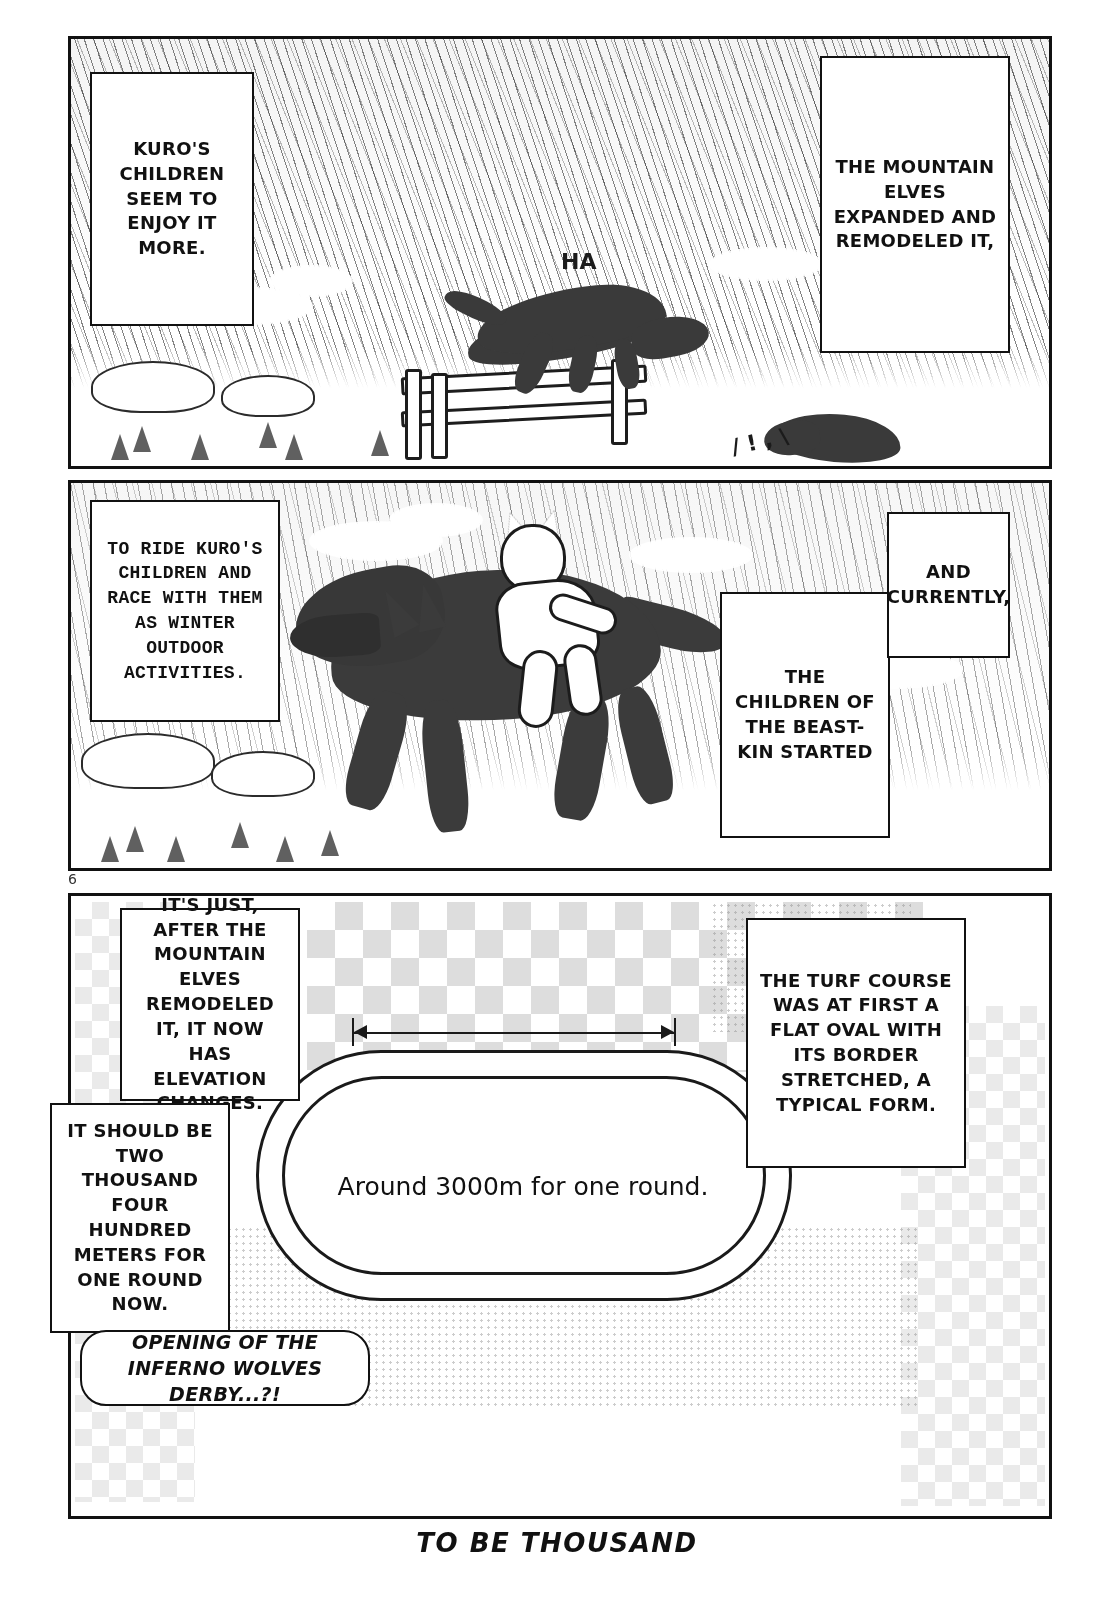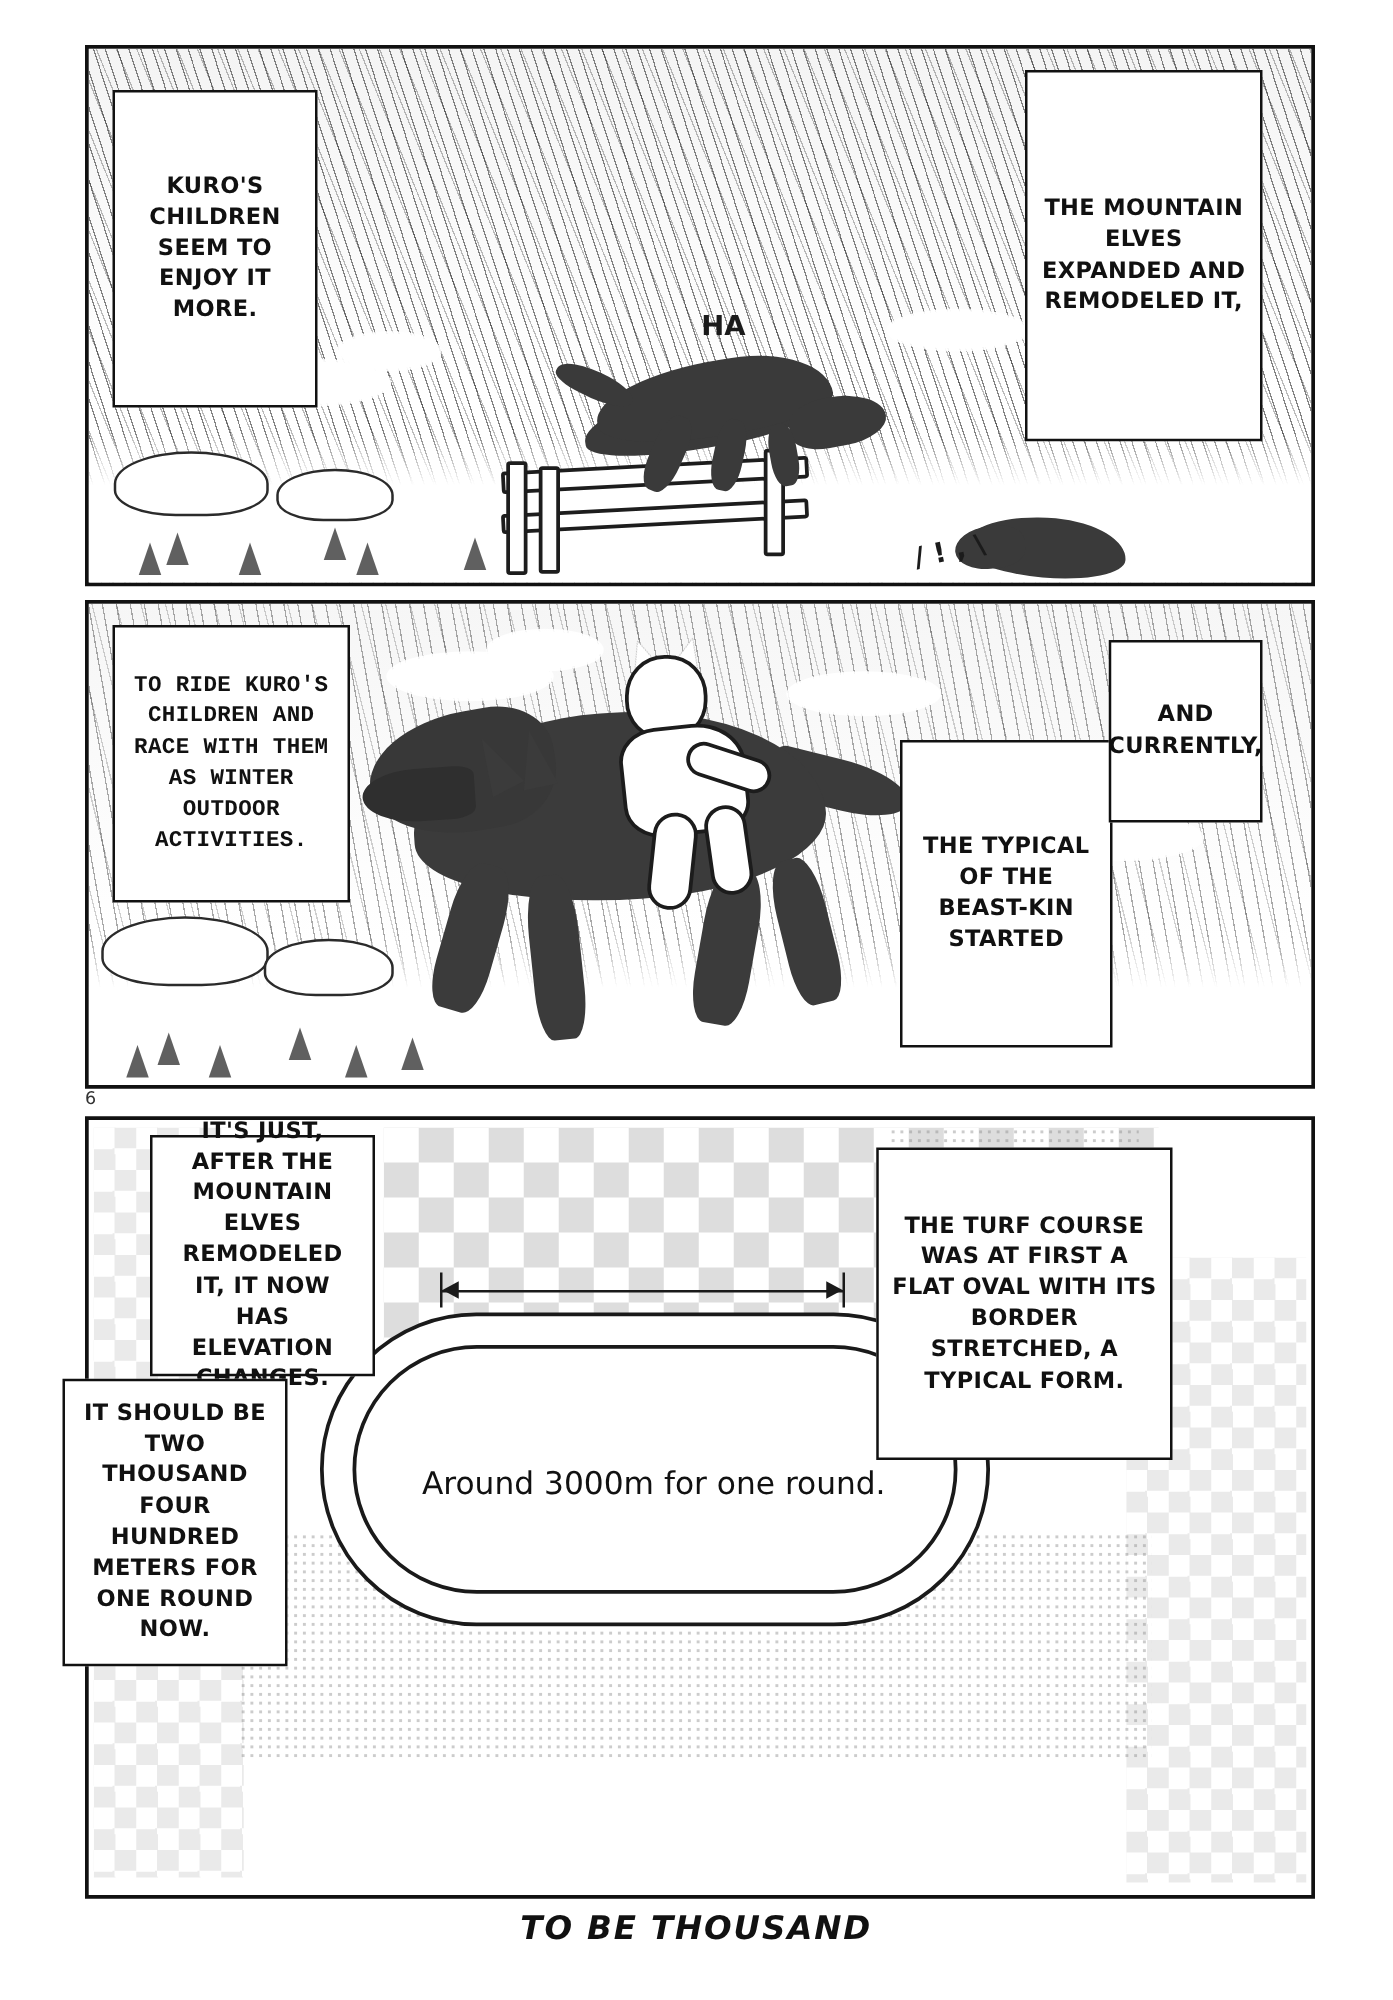--- a/index.html
+++ b/index.html
@@ -304,21 +304,21 @@
   .balloon.rounded { border-radius: 26px; }
 
   #b-kuros-children { left: 90px;  top: 72px;  width: 164px; height: 254px; }
   #b-they-installed { left: 667px; top: 156px; width: 165px; height: 240px; }
   #b-mountain-elves { left: 820px; top: 56px;  width: 190px; height: 297px; }
   #b-to-ride        { left: 90px;  top: 500px; width: 190px; height: 222px; font-family: Liberation Mono, monospace; }
   #b-children-beast { left: 720px; top: 592px; width: 170px; height: 246px; }
   #b-and-currently  { left: 887px; top: 512px; width: 123px; height: 146px; }
   #b-its-just       { left: 120px; top: 908px; width: 180px; height: 193px; }
   #b-it-should-be   { left: 50px;  top: 1103px; width: 180px; height: 230px; }
-  #b-turf-course    { left: 701px; top: 918px; width: 237px; height: 250px; }
+  #b-turf-course    { left: 746px; top: 918px; width: 220px; height: 250px; }
   #b-opening        { left: 80px;  top: 1330px; width: 290px; height: 76px;
                       font-style: italic; font-size: 19px; }
 
   .page-number {
     position: absolute;
     left: 68px; top: 871px;
     font-size: 14px;
     color: #333;
     font-family: "DejaVu Sans", sans-serif;
   }
@@ -428,21 +428,21 @@
 
   <div class="rider-ear" style="left:503px;top:512px;transform:rotate(-18deg);"></div>
   <div class="rider-ear" style="left:540px;top:510px;transform:rotate(14deg);"></div>
   <div class="rider-head"></div>
   <div class="rider-body"></div>
   <div class="rider-arm" style="left:548px;top:600px;width:64px;height:22px;transform:rotate(18deg);"></div>
   <div class="rider-leg" style="left:520px;top:650px;width:30px;height:72px;transform:rotate(6deg);"></div>
   <div class="rider-leg" style="left:566px;top:644px;width:28px;height:66px;transform:rotate(-8deg);"></div>
 
   <div class="balloon" id="b-to-ride">TO RIDE KURO'S CHILDREN AND RACE WITH THEM AS WINTER OUTDOOR ACTIVITIES.</div>
-  <div class="balloon" id="b-children-beast">THE TYPICAL OF THE BEAST-KIN STARTED</div>
+  <div class="balloon" id="b-children-beast">THE CHILDREN OF THE BEAST-KIN STARTED</div>
   <div class="balloon" id="b-and-currently">AND CURRENTLY,</div>
 
   <div class="page-number">6</div>
 
   <div class="panel" id="panel-3">
     <div class="turfbg"></div>
 
     <div class="checker" style="left:236px;top:6px;width:620px;height:170px;"></div>
     <div class="checker fine" style="left:4px;top:6px;width:120px;height:600px;"></div>
     <div class="checker fine" style="left:830px;top:110px;width:144px;height:500px;"></div>
@@ -456,15 +456,16 @@
   <div class="arrowhead" style="left:354px;border-right:13px solid #1a1a1a;"></div>
   <div class="arrowhead" style="left:661px;border-left:13px solid #1a1a1a;"></div>
 
   <div class="oval-outer"></div>
   <div class="oval-inner"></div>
   <div class="oval-label">Around 3000m for one round.</div>
 
   <div class="balloon" id="b-its-just">IT'S JUST, AFTER THE MOUNTAIN ELVES REMODELED IT, IT NOW HAS ELEVATION CHANGES.</div>
   <div class="balloon" id="b-it-should-be">IT SHOULD BE TWO THOUSAND FOUR HUNDRED METERS FOR ONE ROUND NOW.</div>
   <div class="balloon" id="b-turf-course">THE TURF COURSE WAS AT FIRST A FLAT OVAL WITH ITS BORDER STRETCHED, A TYPICAL FORM.</div>
+  <div class="balloon rounded" id="b-opening">OPENING OF THE INFERNO WOLVES DERBY...?!</div>
 
   <div class="to-be-continued">TO BE THOUSAND</div>
 </div>
 
 </body></html>

